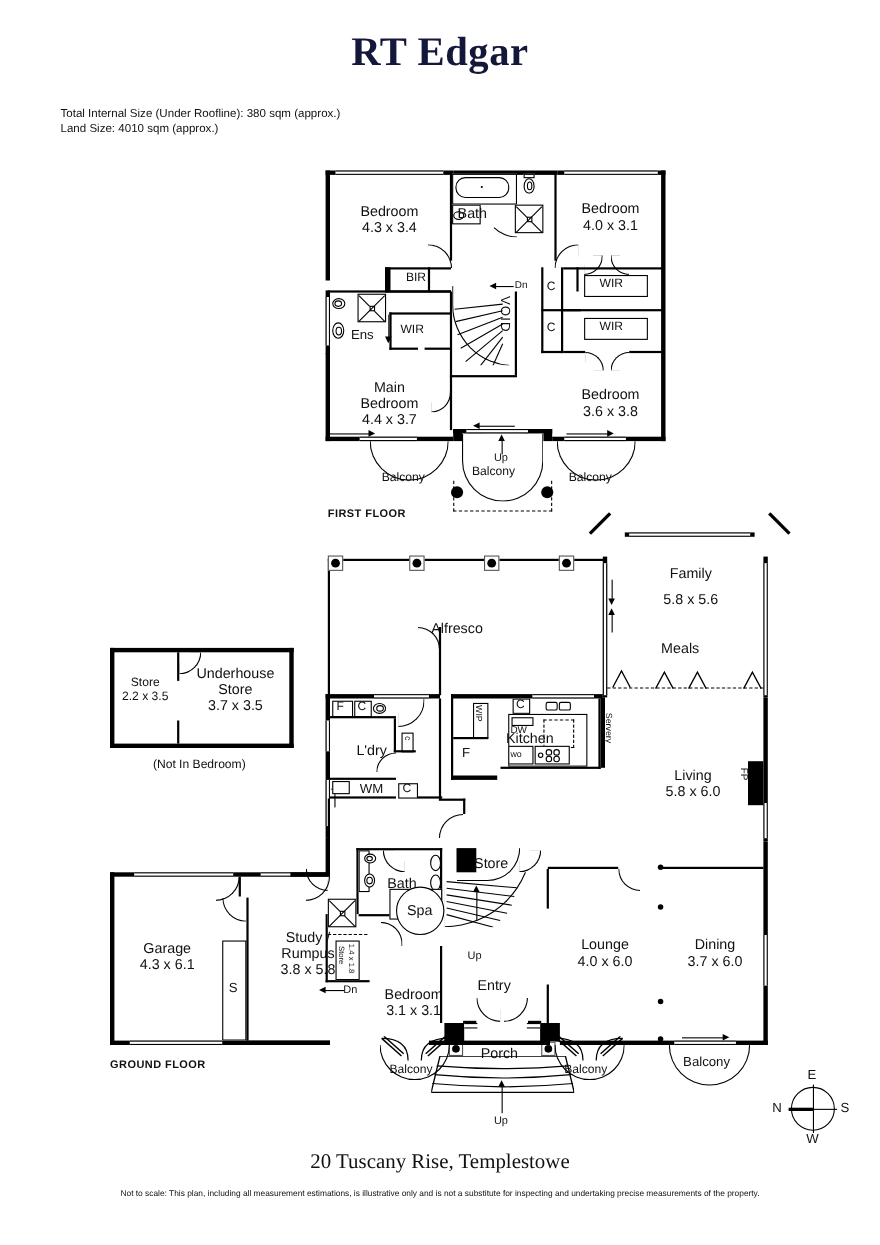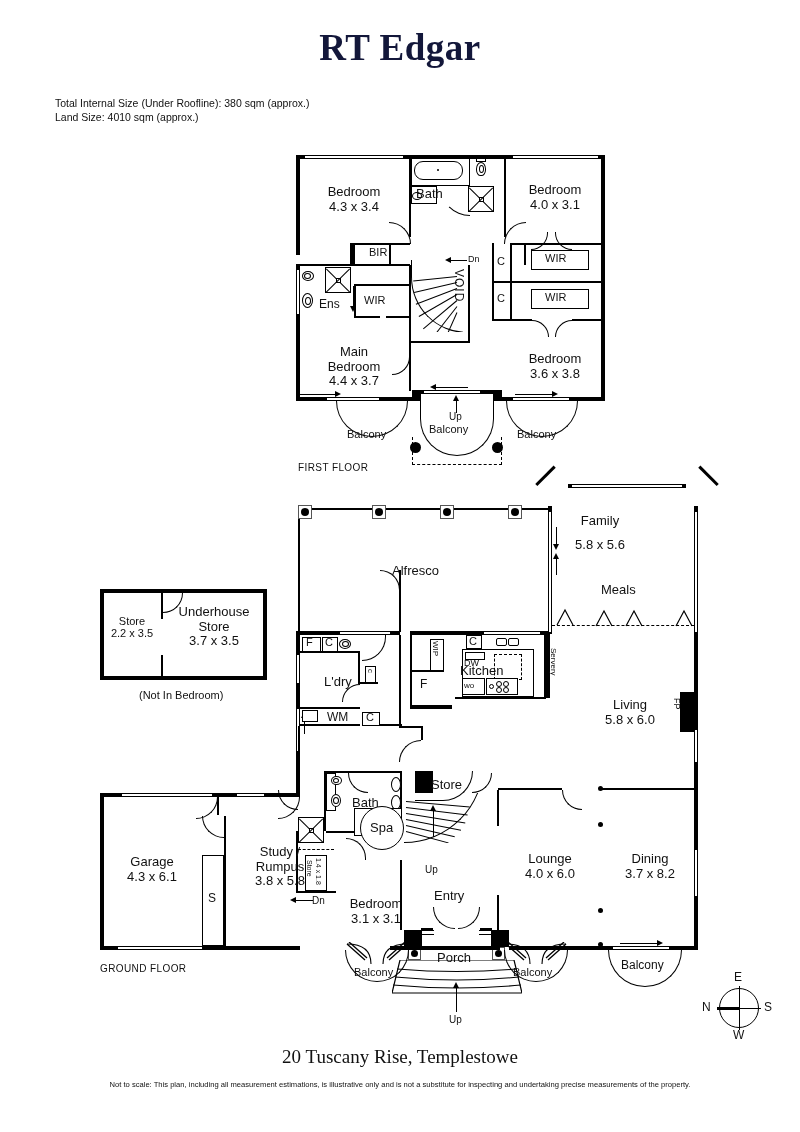--- a/index.html
+++ b/index.html
@@ -41,21 +41,21 @@
   .win { position:absolute; background:#fff; border-top:1.2px solid #000; border-bottom:1.2px solid #000; }
   .winv { position:absolute; background:#fff; border-left:1.2px solid #000; border-right:1.2px solid #000; }
   .darc { position:absolute; border:1.1px solid #000; background:transparent; }
   .circ { position:absolute; border:1.2px solid #000; border-radius:50%; background:#fff; }
   .dashed { position:absolute; border-top:1.4px dashed #000; }
   .dashbox { position:absolute; border:1.3px dashed #000; }
   .vtxt { position:absolute; font-size:8.5px; writing-mode:vertical-rl; text-orientation:mixed; }
   .pier { position:absolute; border:1.6px solid #555; background:#fff; }
   .pier i { position:absolute; inset:2px; background:#000; border-radius:50%; display:block; }
   .dot { position:absolute; background:#000; border-radius:50%; }
-  .floorlabel { position:absolute; font-size:10px; letter-spacing:0.4px; }
+  .floorlabel { position:absolute; font-size:10px; letter-spacing:0.4px;font-weight:bold; }
 
   
   .rm { font-size:13px; }
 
   
   .shower { position:absolute; border:1.2px solid #000; background:#fff; }
   .shower:before, .shower:after{
     content:""; position:absolute; left:0; top:50%; width:100%; height:1px;
     background:#000; transform-origin:center;
   }
@@ -308,21 +308,21 @@
     <div class="w" style="left:694px; top:506px; width:4px; height:128px;"></div>
     <div class="winv" style="left:694px; top:512px; width:4px; height:120px;"></div>
     <div class="arrow" style="left:552px; top:527px; width:8px; height:22px;">
       <div class="sh" style="left:3.5px; top:0; width:1px; height:18px;"></div>
       <div class="hd" style="left:0.5px; top:17px; border-left:3px solid transparent; border-right:3px solid transparent; border-top:6px solid #000;"></div>
     </div>
     <div class="arrow" style="left:552px; top:553px; width:8px; height:22px;">
       <div class="sh" style="left:3.5px; top:4px; width:1px; height:18px;"></div>
       <div class="hd" style="left:0.5px; top:0; border-left:3px solid transparent; border-right:3px solid transparent; border-bottom:6px solid #000;"></div>
     </div>
-    <div class="rm" style="left:544px; top:514px; width:112px;">
+    <div class="rm" style="left:572px; top:514px; width:112px;">
       <div class="n">Family</div>
       <div class="d" style="margin-top:9px;">5.8 x 5.6</div>
     </div>
     <div class="lbl" style="left:601px; top:582px; font-size:13px;">Meals</div>
     <div class="dashed" style="left:552px; top:625px; width:142px;"></div>
     <div style="position:absolute;left:555px;top:609px;width:0;height:0;border-left:9px solid transparent;border-right:9px solid transparent;border-bottom:15px solid transparent;">
       <svg width="20" height="18" style="position:absolute;left:-9px;top:-1px;">
           <polyline points="2,17 10,2 18,17" fill="none" stroke="#000" stroke-width="1.2"></polyline>
         </svg>
       </div>
@@ -510,21 +510,21 @@
     <div class="dot" style="left:598px; top:786px; width:5px; height:5px;"></div>
     <div class="dot" style="left:598px; top:822px; width:5px; height:5px;"></div>
     <div class="dot" style="left:598px; top:908px; width:5px; height:5px;"></div>
     <div class="dot" style="left:598px; top:942px; width:5px; height:5px;"></div>
     <div class="rm" style="left:505px; top:852px; width:90px;">
       <div class="n">Lounge</div>
       <div class="d">4.0 x 6.0</div>
     </div>
     <div class="rm" style="left:605px; top:852px; width:90px;">
       <div class="n">Dining</div>
-      <div class="d">3.7 x 8.2</div>
+      <div class="d">3.7 x 6.0</div>
     </div>
     <div class="w" style="left:694px; top:765px; width:4px; height:185px;"></div>
     <div class="winv" style="left:694px; top:850px; width:4px; height:46px;"></div>
     <div class="w" style="left:390px; top:946px; width:110px; height:4px;"></div>
     <div class="w" style="left:509px; top:946px; width:189px; height:4px;"></div>
     <div class="win" style="left:613px; top:946px; width:56px; height:4px;"></div>
     <div class="arrow" style="left:620px; top:939px; width:44px; height:8px;">
       <div class="sh" style="left:0; top:3.5px; width:38px; height:1px;"></div>
       <div class="hd" style="left:37px; top:0.5px; border-top:3px solid transparent; border-bottom:3px solid transparent; border-left:6px solid #000;"></div>
     </div>

